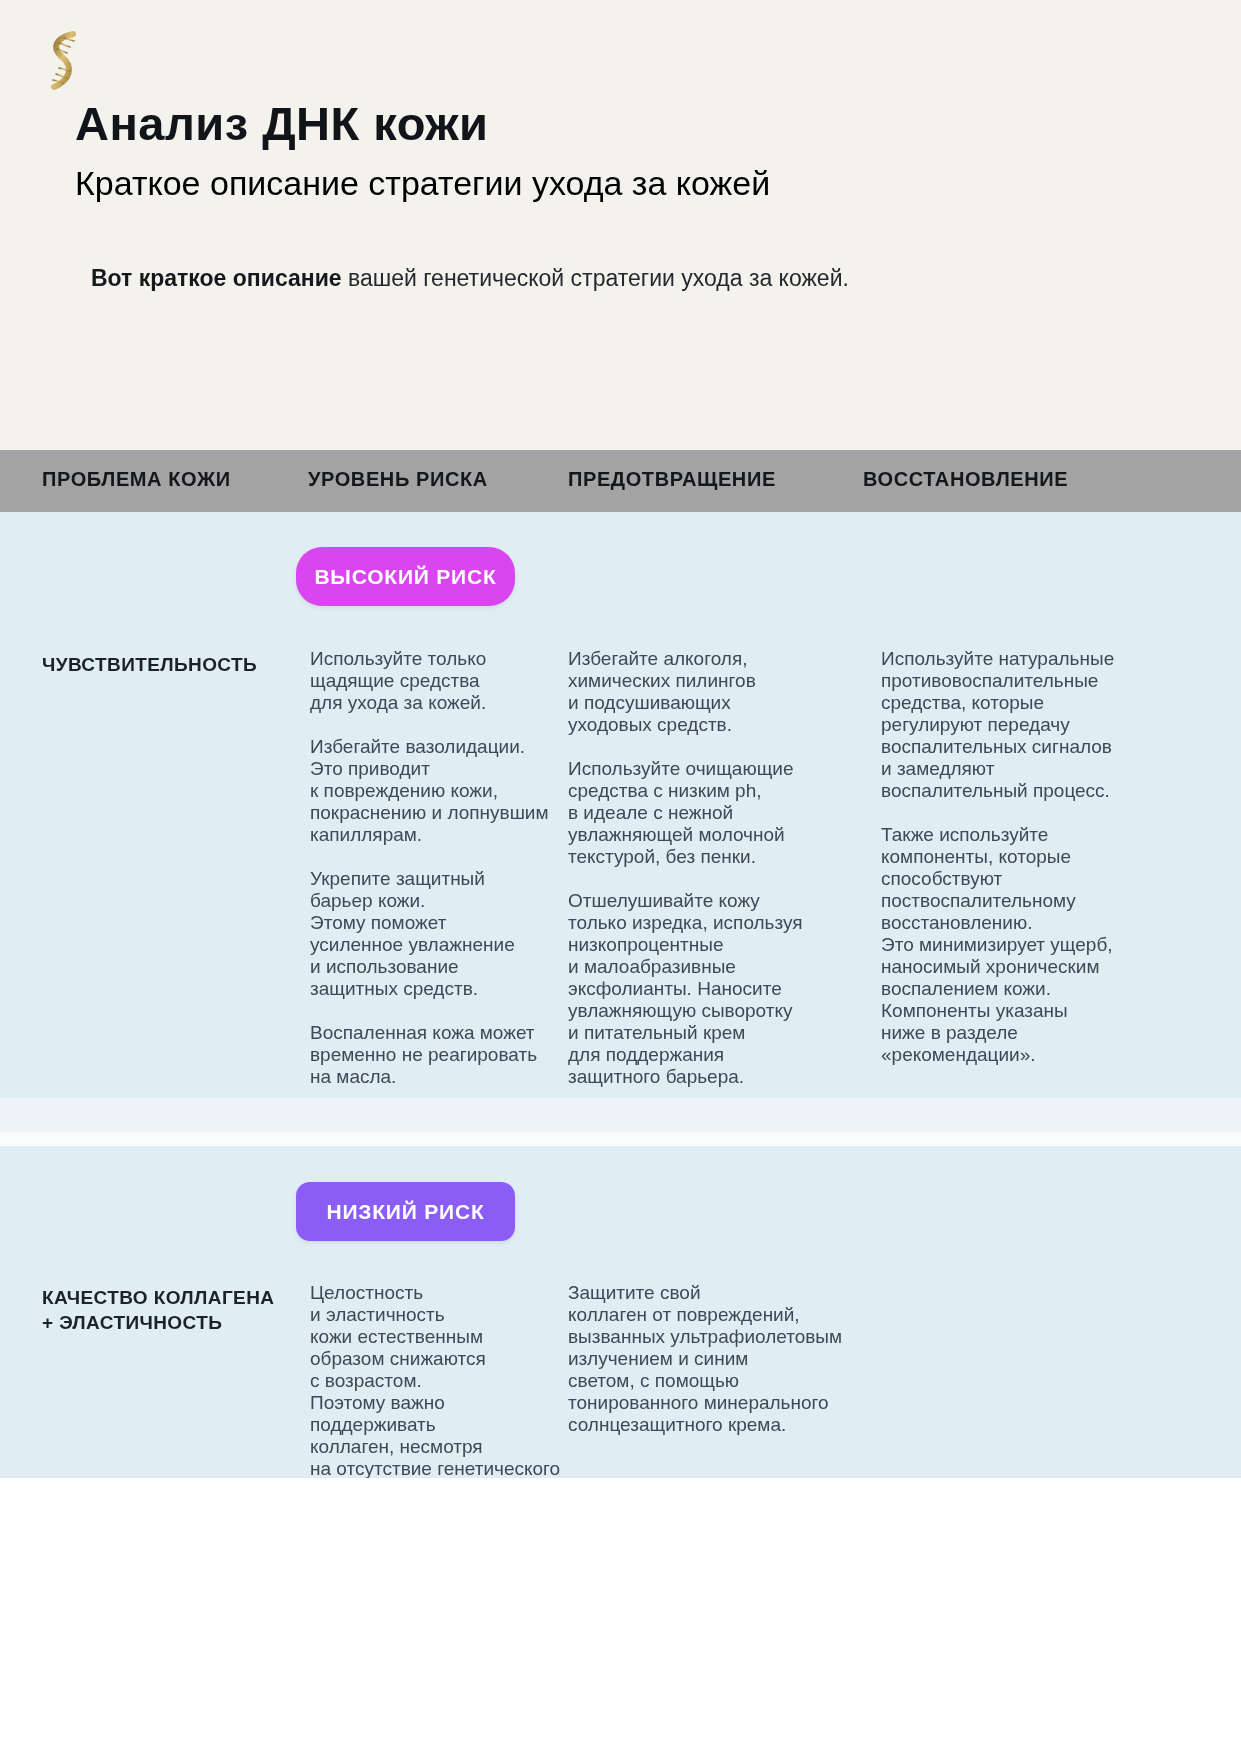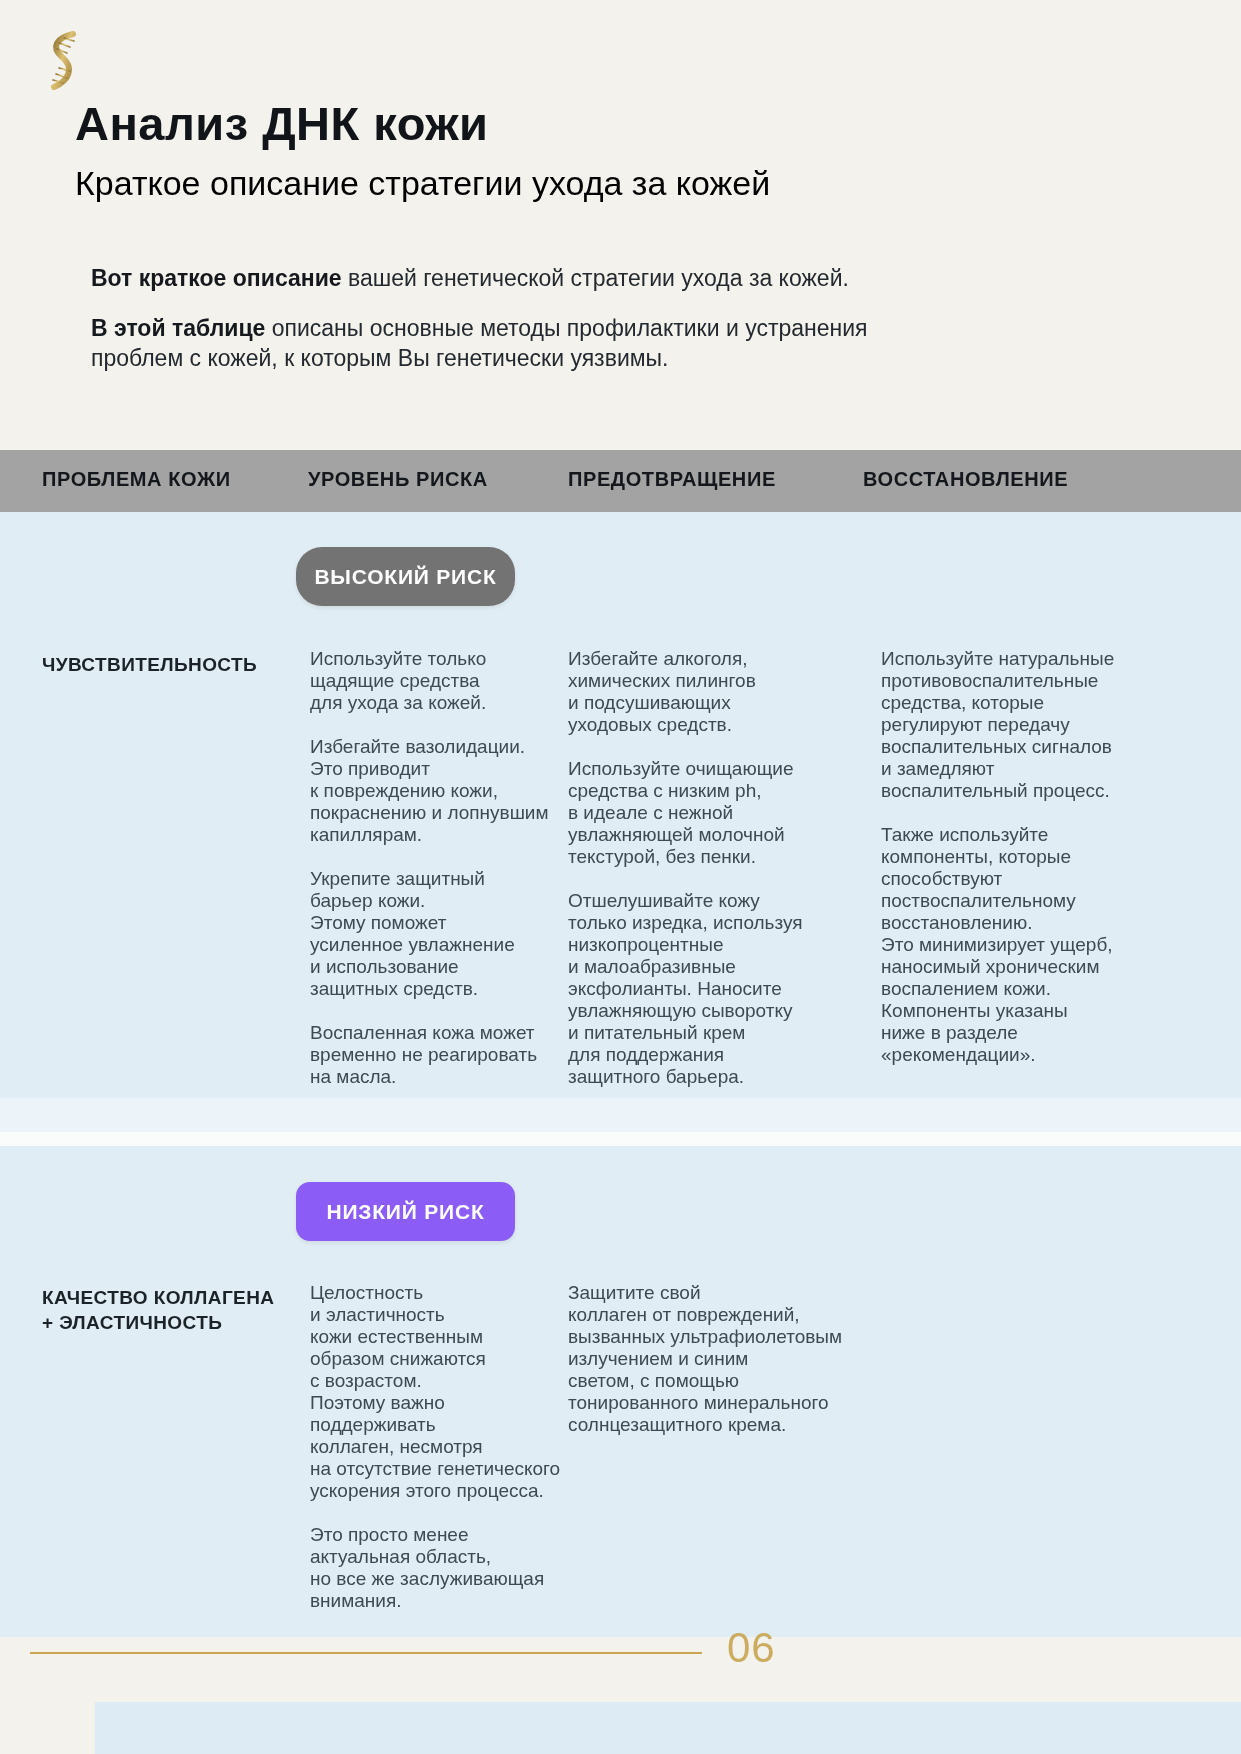--- a/index.html
+++ b/index.html
@@ -2,21 +2,21 @@
 <html lang="ru"><head>
 <meta charset="utf-8">
 <style>
   html,body{margin:0;padding:0;}
   body{
     width:1241px;height:1754px;
     font-family:"Liberation Sans","DejaVu Sans",sans-serif;
     background:#ffffff;
   }
   .page{
-    position:relative;width:1241px;height:1754px;
+    position:relative;width:1241px;height:1478px;
     background:#f3f2ed;overflow:hidden;
   }
   
   .logo{position:absolute;left:44px;top:30px;width:40px;height:62px;}
   .page-title{
     position:absolute;left:75px;top:96px;
     font-size:47px;font-weight:800;letter-spacing:.5px;color:#111519;
   }
   .page-subtitle{
     position:absolute;left:75px;top:164px;
@@ -116,32 +116,30 @@
         <line x1="12" y1="44" x2="23" y2="48"></line>
         <line x1="9" y1="50" x2="19" y2="53"></line>
       </g>
     </svg>
   </div>
 
   <div class="page-title">Анализ ДНК кожи</div>
   <div class="page-subtitle">Краткое описание стратегии ухода за кожей</div>
 
   <p class="intro intro-1"><b>Вот краткое описание</b><span> вашей генетической стратегии ухода за кожей.</span></p>
-  <p class="intro intro-2"><b>В этой таблице</b><span> описаны основные методы профилактики и устранения
-проблем с кожей, к которым Вы генетически уязвимы.</span></p>
 
   <div class="thead">
     <span class="th th-1">ПРОБЛЕМА КОЖИ</span>
     <span class="th th-2">УРОВЕНЬ РИСКА</span>
     <span class="th th-3">ПРЕДОТВРАЩЕНИЕ</span>
     <span class="th th-4">ВОССТАНОВЛЕНИЕ</span>
   </div>
 
   <div class="section section-high">
-    <div class="badge" style="background-color: #737373; border-radius: 26px;">ВЫСОКИЙ РИСК</div>
+    <div class="badge" style="background-color: #d946ef; border-radius: 26px;">ВЫСОКИЙ РИСК</div>
     <div class="problem-label">ЧУВСТВИТЕЛЬНОСТЬ</div>
     <div class="cell cell-risk">Используйте только
 щадящие средства
 для ухода за кожей.
 
 Избегайте вазолидации.
 Это приводит
 к повреждению кожи,
 покраснению и лопнувшим
 капиллярам.

